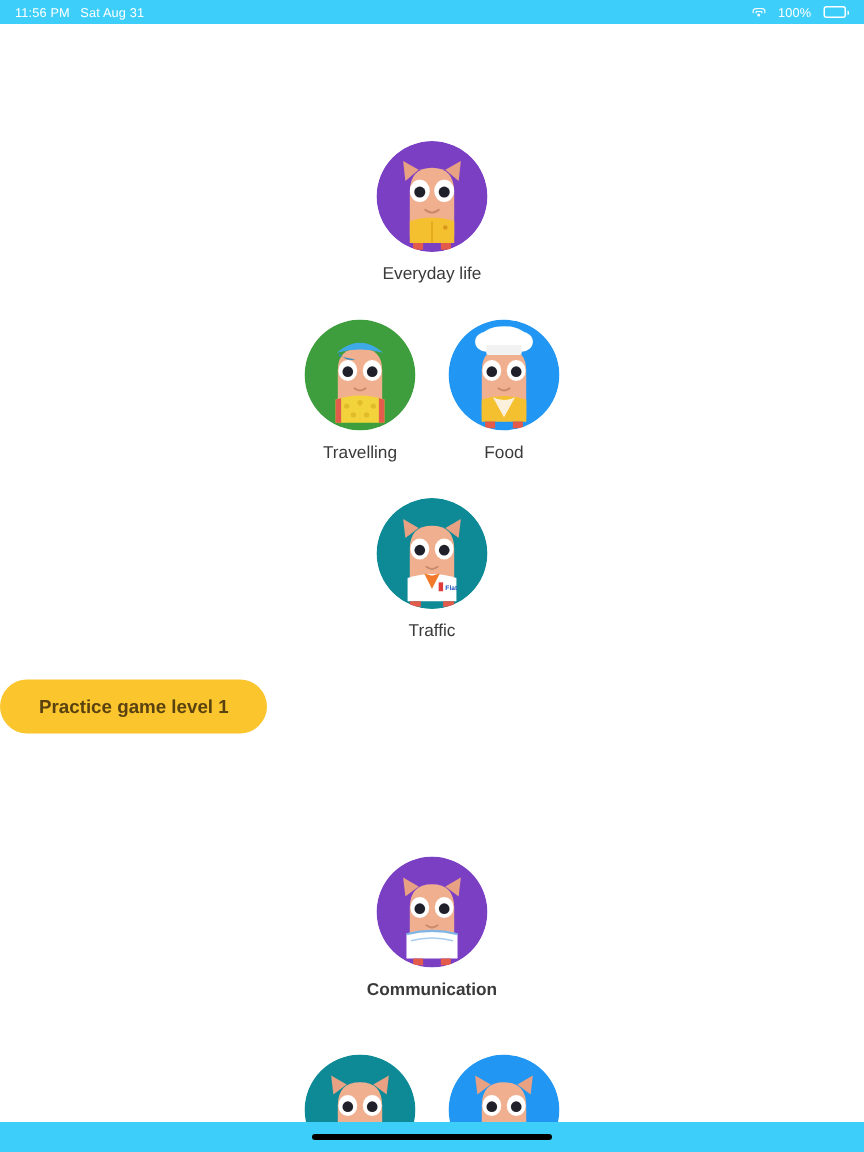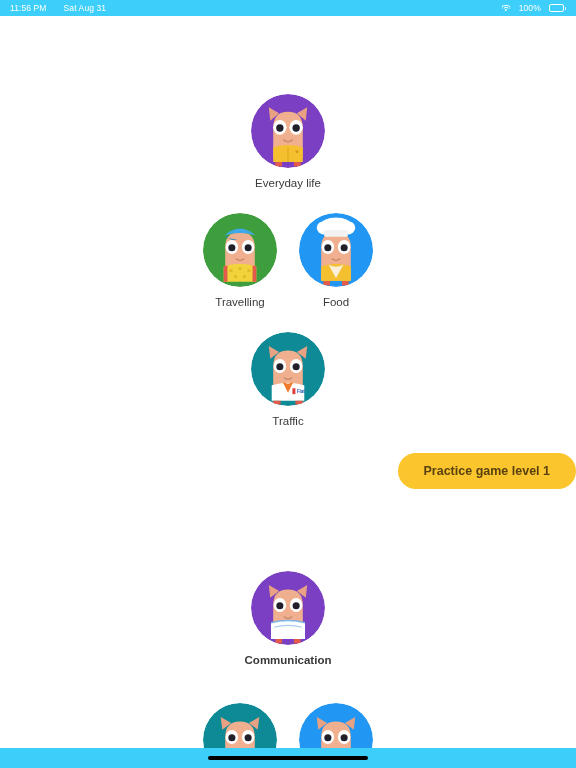--- a/index.html
+++ b/index.html
@@ -11,21 +11,21 @@
   }
   .screen { position:relative; width:576px; height:768px; background:#fff; }
 
   
   .statusbar {
     position:absolute; top:0; left:0; width:576px; height:16px;
     background:#3ECEFA; color:#ffffff;
     display:flex; align-items:center; justify-content:space-between;
     padding:0 10px; font-size:8.5px; letter-spacing:.1px;
   }
-  .sb-left { display:flex; align-items:center; gap:17px; }
+  .sb-left { display:flex; align-items:center; gap:7px; }
   .sb-right { display:flex; align-items:center; gap:8px; }
   .wifi-icon { display:inline-block; width:10px; height:8px; position:relative; }
   .wifi-icon i {
     position:absolute; left:50%; transform:translateX(-50%);
     border:1.1px solid #fff; border-bottom:none;
     border-radius:50% 50% 0 0; opacity:.95;
   }
   .wifi-icon i.a { width:9px; height:4.5px; top:0.5px; }
   .wifi-icon i.b { width:5px; height:2.6px; top:2.6px; }
   .wifi-icon i.c {
@@ -70,21 +70,21 @@
   .tile { display:flex; flex-direction:column; align-items:center; width:96px; cursor:pointer; }
   .avatar {
     width:74px; height:74px; border-radius:50%;
     position:relative; overflow:hidden; display:block;
   }
   .tile-label {
     margin-top:9px; font-size:11.5px; color:#3a3a3a; text-align:center;
     line-height:1.15; white-space:nowrap;
   }
 
-  .btn-wrap { display:flex; justify-content:flex-end; width:100%; }
+  .btn-wrap { display:flex; justify-content:flex-start; width:100%; }
   .practice-btn {
     background:#FBC52D; color:#5a4210; border:none; border-radius:22px;
     font-family:"Liberation Sans", sans-serif;
     font-size:12.5px; font-weight:bold; padding:11px 26px;
     cursor:pointer; min-width:158px; text-align:center;
   }
 
   
   .bottombar {
     position:absolute; left:0; bottom:0; width:576px; height:20px;

